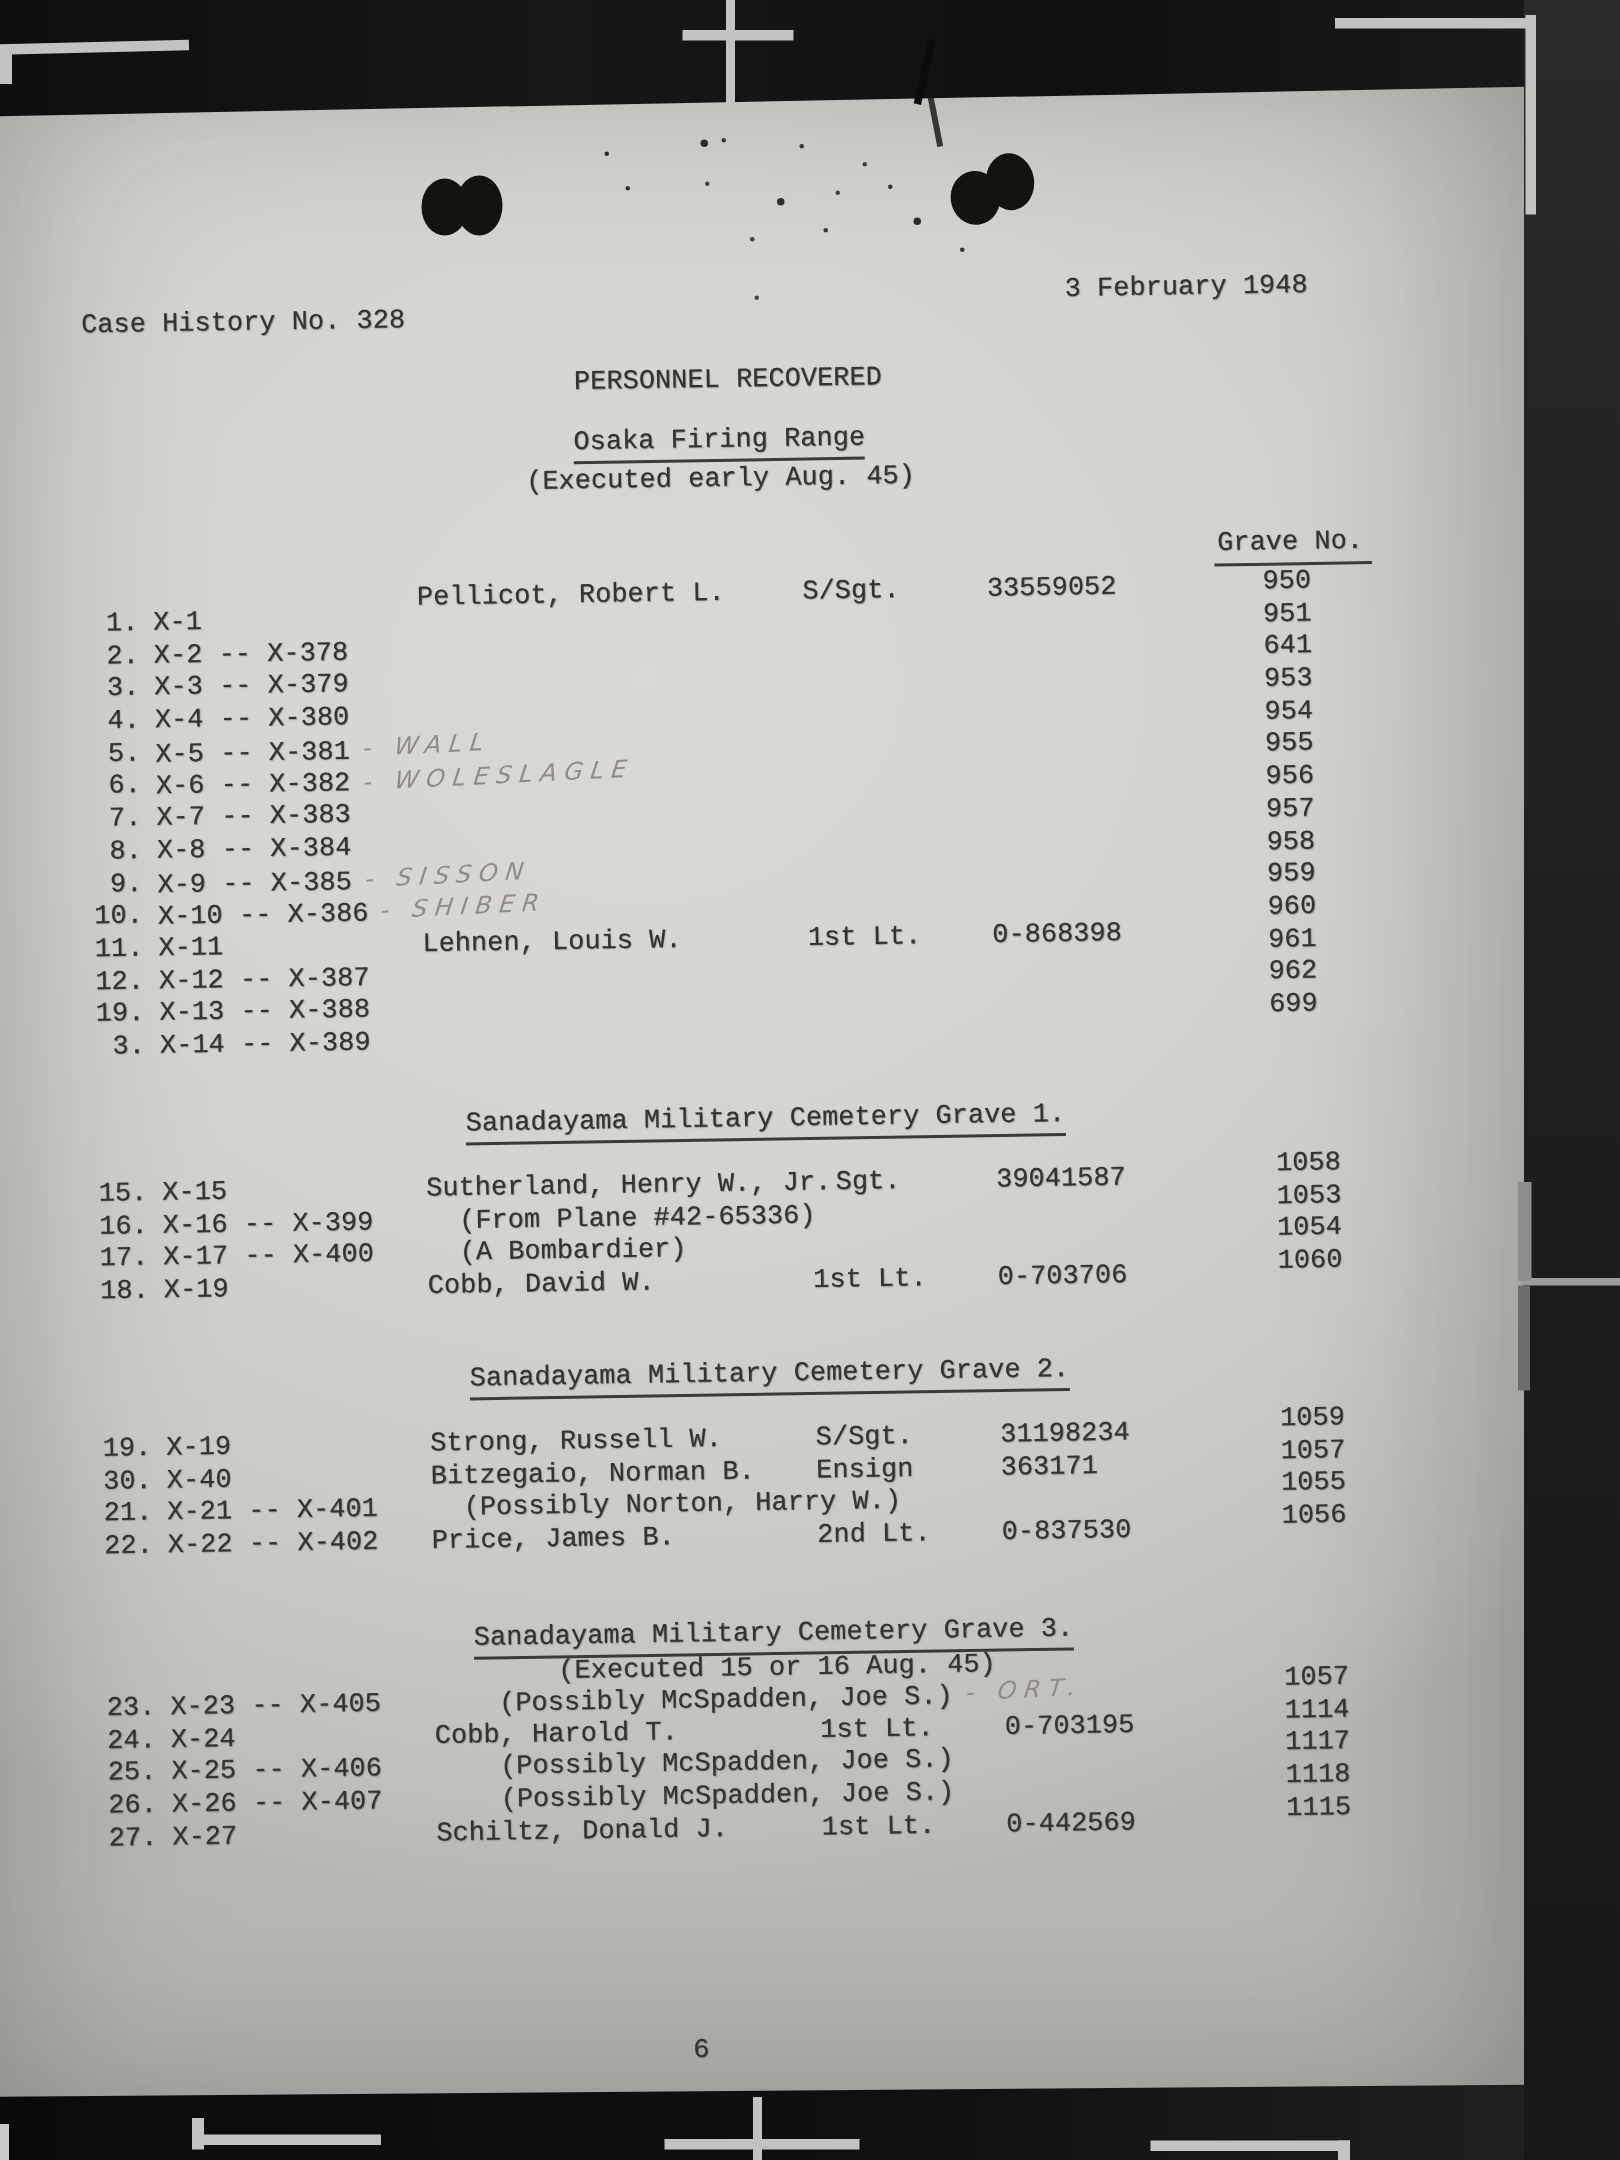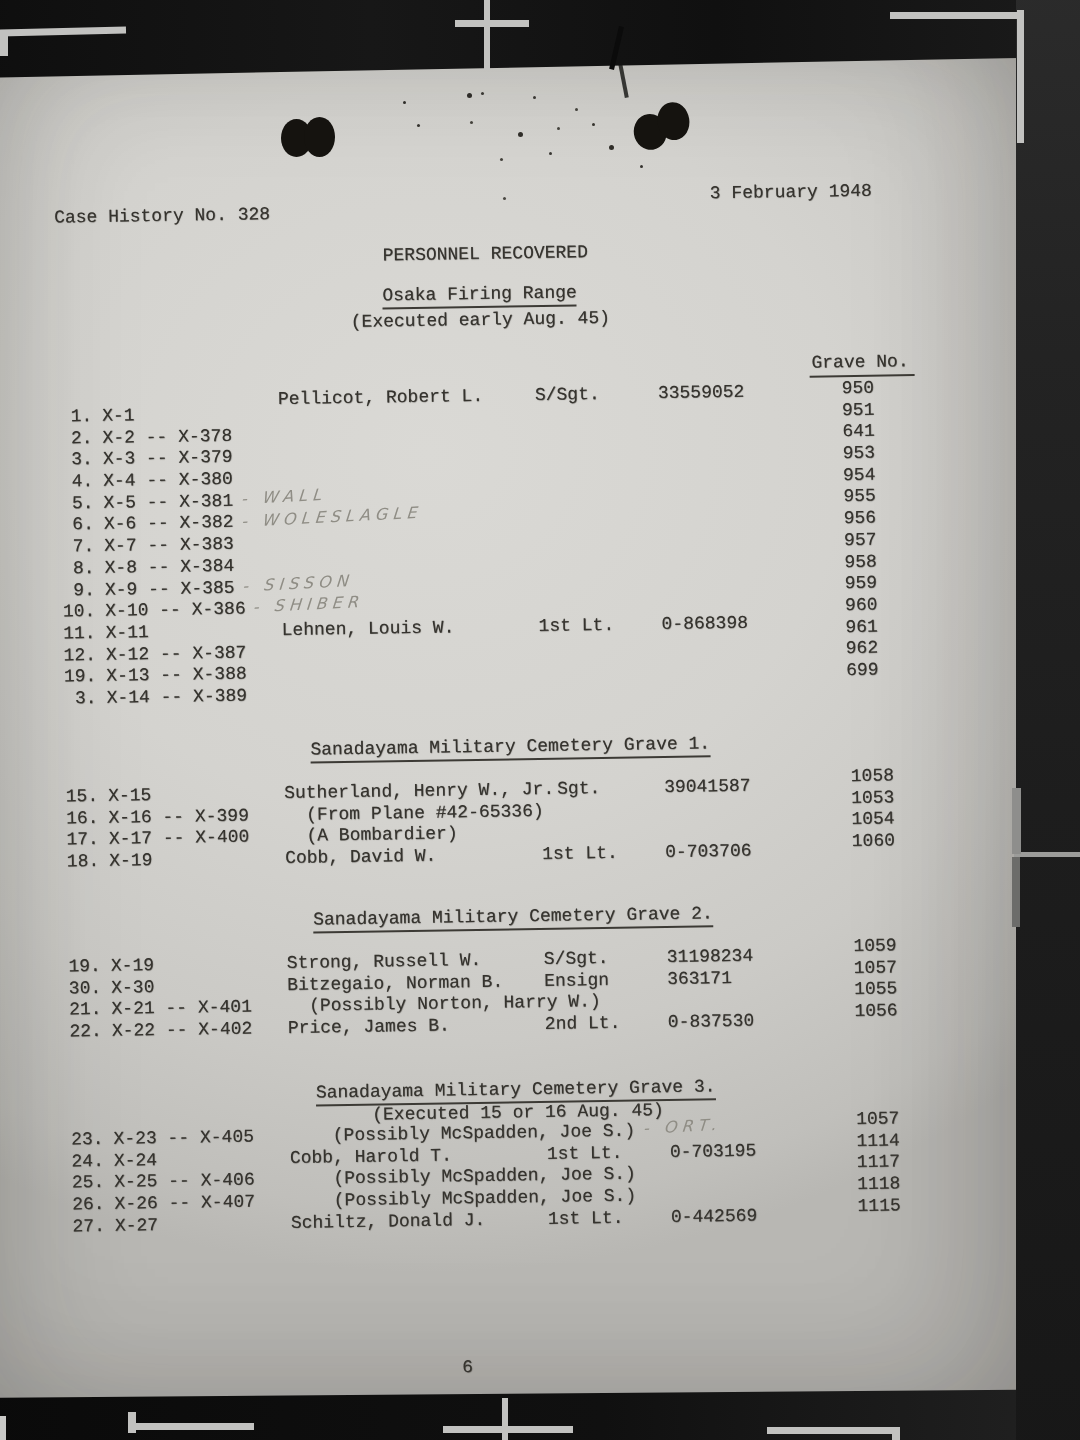--- a/index.html
+++ b/index.html
@@ -290,21 +290,21 @@
     <span class="c num">19.</span>
     <span class="c xref">X-19</span>
     <span class="c name">Strong, Russell W.</span>
     <span class="c rank">S/Sgt.</span>
     <span class="c serial">31198234</span>
     <span class="c grave">1059</span>
   </div>
 
   <div class="row">
     <span class="c num">30.</span>
-    <span class="c xref">X-30</span>
+    <span class="c xref">X-40</span>
     <span class="c name">Bitzegaio, Norman B.</span>
     <span class="c rank">Ensign</span>
     <span class="c serial">363171</span>
     <span class="c grave">1057</span>
   </div>
 
   <div class="row">
     <span class="c num">21.</span>
     <span class="c xref">X-21 -- X-401</span>
     <span class="c name">  (Possibly Norton, Harry W.)</span>

